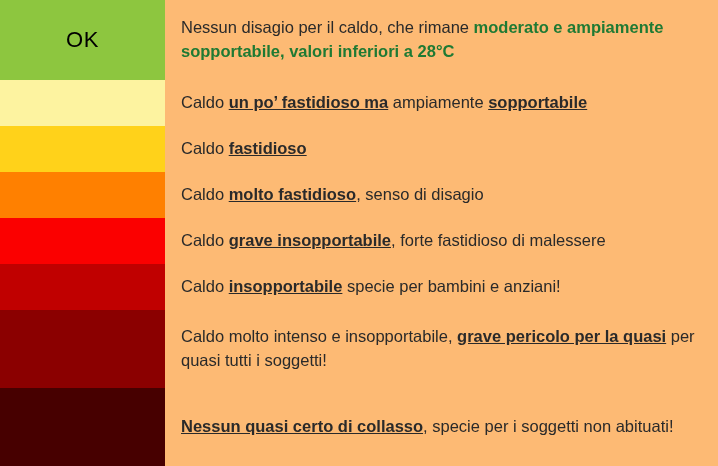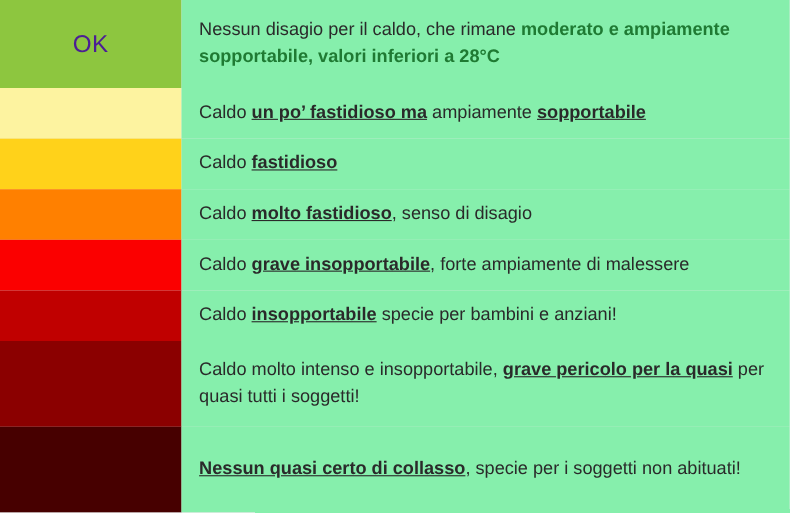--- a/index.html
+++ b/index.html
@@ -30,29 +30,29 @@
     width: 165px;
     height: 100%;
     min-height: 44px;
     display: flex;
     align-items: center;
     justify-content: center;
     box-sizing: border-box;
   }
   .swatch-label {
     font-size: 22px;
-    color: #4c1d95;
+    color: #000000;
     letter-spacing: 0.5px;
   }
   .desc-cell {
     padding: 8px 14px 8px 16px;
     font-size: 16.5px;
     line-height: 1.45;
     color: #2a2a2a;
-    background: #86efac;
+    background: #fdba74;
   }
   .desc-cell .b {
     font-weight: bold;
     text-decoration: underline;
   }
   .desc-cell .green-bold {
     font-weight: bold;
     color: #1f7a33;
   }
   .row-ok .desc-cell {
@@ -88,21 +88,21 @@
       <tr>
         <td class="swatch-cell">
           <div class="swatch" style="background: rgb(255, 128, 0); height: 46px;"></div>
         </td>
         <td class="desc-cell"><span>Caldo </span><span class="b">molto fastidioso</span><span>, senso di disagio</span></td>
       </tr>
       <tr>
         <td class="swatch-cell">
           <div class="swatch" style="background: rgb(251, 0, 0); height: 46px;"></div>
         </td>
-        <td class="desc-cell"><span>Caldo </span><span class="b">grave insopportabile</span><span>, forte ampiamente di malessere</span></td>
+        <td class="desc-cell"><span>Caldo </span><span class="b">grave insopportabile</span><span>, forte fastidioso di malessere</span></td>
       </tr>
       <tr>
         <td class="swatch-cell">
           <div class="swatch" style="background: rgb(192, 0, 0); height: 46px;"></div>
         </td>
         <td class="desc-cell"><span>Caldo </span><span class="b">insopportabile</span><span> specie per bambini e anziani!</span></td>
       </tr>
       <tr>
         <td class="swatch-cell">
           <div class="swatch" style="background: rgb(139, 0, 0); height: 78px;"></div>

